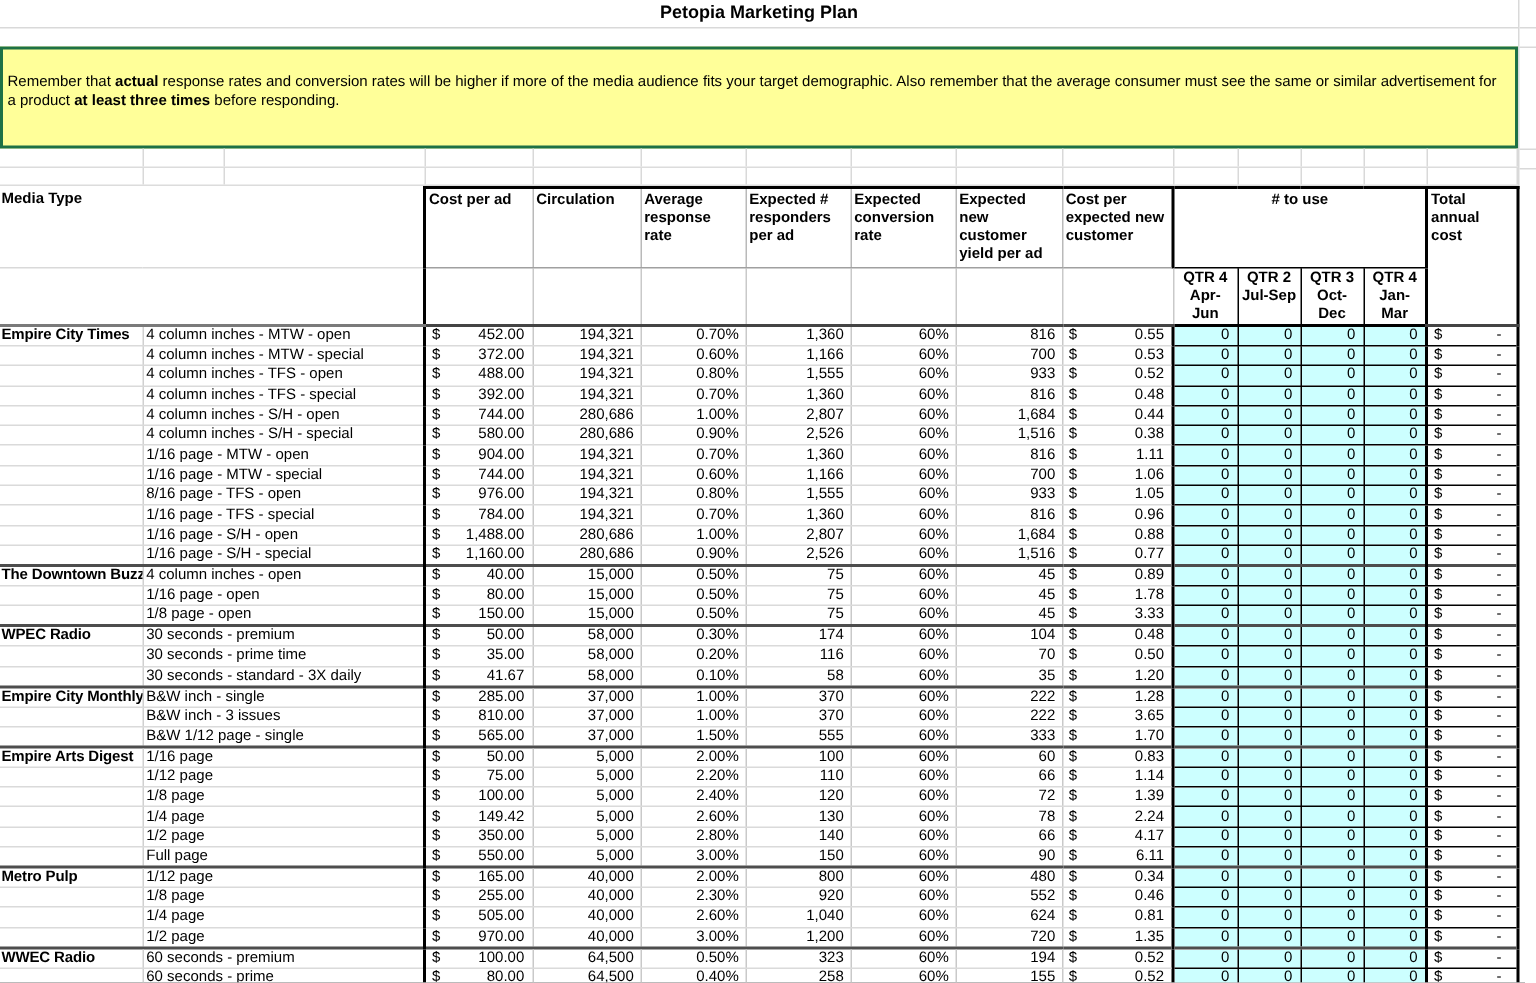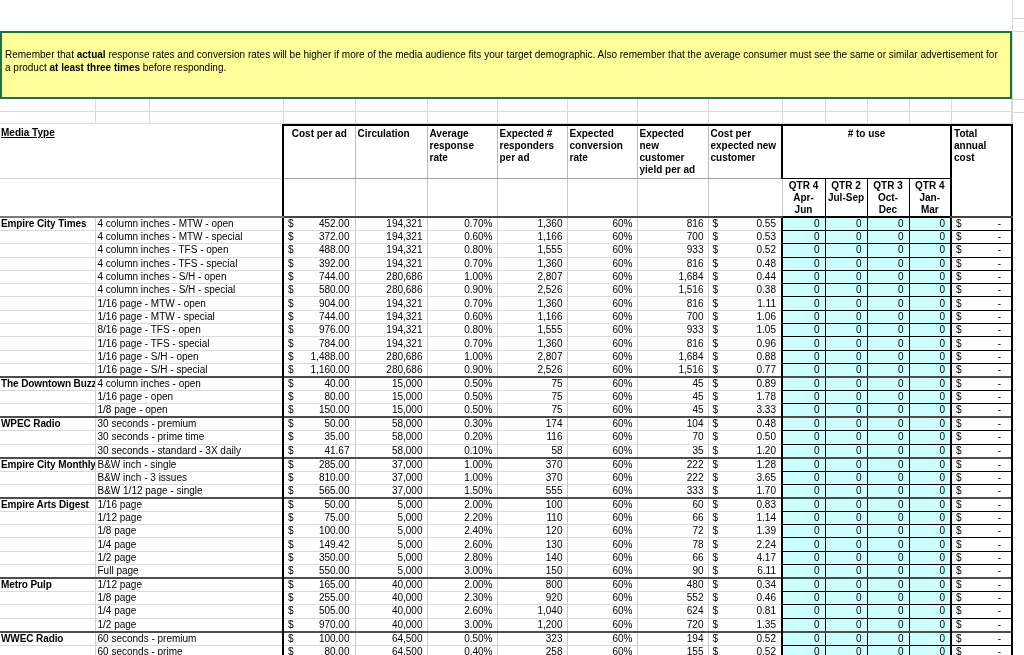--- a/index.html
+++ b/index.html
@@ -20,25 +20,25 @@
   .note-box .gap{height:13px;}
   
   .blank-row{position:absolute;left:0;width:1012px;box-sizing:border-box;border-bottom:1px solid #dcdcdc;}
   #blankRow1{top:99px;height:13px;}
   #blankRow2{top:112px;height:12px;}
   .right-strip{position:absolute;left:1012px;top:0;width:12px;height:124px;border-left:1px solid #d9d9d9;}
   
   table{position:absolute;left:0;top:124px;width:1012px;border-collapse:collapse;table-layout:fixed;font-size:10px;}
   th,td{padding:0;margin:0;overflow:hidden;white-space:nowrap;font-weight:normal;}
   .hr1{height:53px;} .hr2{height:39px;}
-  th.h-media{text-align:left;vertical-align:top;font-weight:bold;text-decoration:underline;
+  th.h-media{text-align:left;vertical-align:top;font-weight:bold;
     padding:2px 0 0 1px;border-bottom:1px solid #d9d9d9;}
   th.h-col{font-weight:bold;text-align:left;vertical-align:top;white-space:normal;line-height:12px;
     padding:2px 2px 0 2px;border-top:2px solid #000;border-right:1px solid #b9b9b9;border-bottom:1px solid #a0a0a0;background:#fff;}
-  th.h-col.first{border-left:2px solid #000;text-align:center;}
+  th.h-col.first{border-left:2px solid #000;}
   th.h-use{font-weight:bold;text-align:center;vertical-align:top;padding-top:2px;
     border-top:2px solid #000;border-left:2px solid #000;border-right:2px solid #000;border-bottom:1px solid #000;}
   th.h-total{font-weight:bold;text-align:left;vertical-align:top;white-space:normal;line-height:12px;
     padding:2px 2px 0 2px;border-top:2px solid #000;border-left:2px solid #000;border-right:2px solid #000;border-bottom:2px solid #444;}
   th.h-blank-ab{border-bottom:2px solid #7a7a7a;}
   th.h-blank{border-right:1px solid #c9c9c9;border-bottom:2px solid #444;}
   th.h-blank.first{border-left:2px solid #000;}
   th.qtr{font-weight:bold;text-align:center;vertical-align:top;white-space:normal;line-height:12px;padding-top:1px;
     border:1px solid #000;border-bottom:2px solid #000;}
   th.qtr.q4{border-right:2px solid #000;}
@@ -56,20 +56,21 @@
   td.blue.q4{border-right:2px solid #000;}
   td.total{border:1px solid #000;border-right:2px solid #000;}
   td.total .m{display:flex;justify-content:space-between;padding:0 10px 0 4px;}
   tr.gs td{border-top:2px solid #4d4d4d;}
 </style>
 </head>
 <body>
 
 <div class="screen">
 
+  <div class="title-row">Petopia Marketing Plan</div>
 
 
   <div class="note-box" id="noteBox" style="background: rgb(255, 255, 153); border-color: rgb(30, 113, 69);">
     <p class="gap"></p>
     <p id="para2">Remember that <b>actual</b> response rates and conversion rates will be higher if more of the media audience fits your target demographic. Also remember that the average consumer must see the same or similar advertisement for a product <b>at least three times</b> before responding.</p>
   </div>
 
   <div class="blank-row" id="blankRow1">
       <div class="vline" style="left: 95px;"></div>
       <div class="vline" style="left: 149px;"></div>

